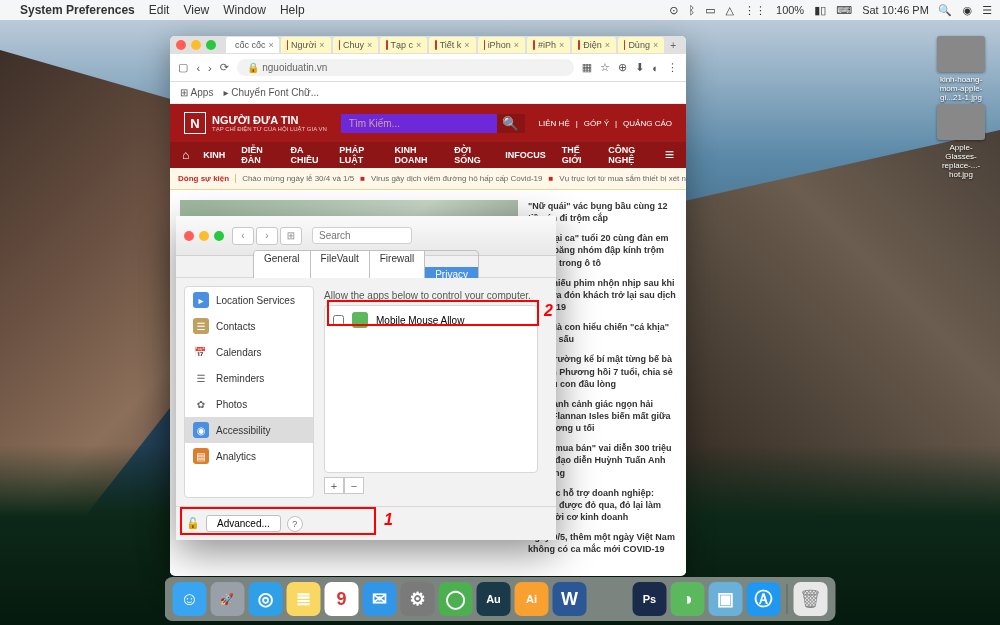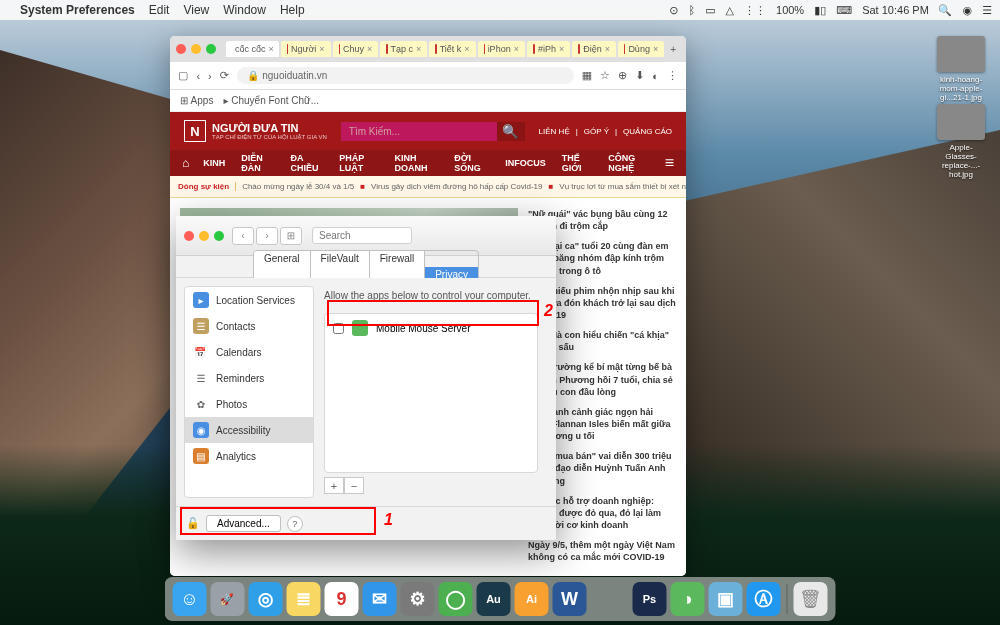--- a/index.html
+++ b/index.html
@@ -8,40 +8,40 @@
 .wallpaper-cliff-right { position:absolute; right:0; top:130px; width:550px; height:495px; background:linear-gradient(225deg,#4a4038 0%,#6b5d4f 25%,#3a3128 60%,#1a1510 100%); clip-path:polygon(100% 0,40% 15%,20% 45%,0 100%,100% 100%); }
 .wallpaper-trees { position:absolute; left:0; bottom:0; width:1000px; height:180px; background:linear-gradient(180deg,transparent 0%,#0d2818 40%,#051a0e 100%); }
 
 .menubar { position:absolute; top:0; left:0; right:0; height:20px; background:rgba(248,248,248,0.95); display:flex; align-items:center; font-size:12px; color:#333; padding:0 8px; z-index:100; }
 .menubar .apple { margin-right:12px; font-size:13px; }
 .menubar .appname { font-weight:600; margin-right:14px; }
 .menubar .item { margin-right:14px; }
 .menubar .right { margin-left:auto; display:flex; align-items:center; gap:10px; font-size:11px; }
 
 .browser { position:absolute; left:170px; top:36px; width:516px; height:540px; background:#fff; border-radius:5px; box-shadow:0 8px 30px rgba(0,0,0,0.35); overflow:hidden; z-index:20; }
-.browser-tabs { height:26px; background:#e0e0e0; display:flex; align-items:center; padding:0 6px; font-size:10px; gap:2px; overflow:hidden; }
+.browser-tabs { height:18px; background:#e0e0e0; display:flex; align-items:center; padding:0 6px; font-size:10px; gap:2px; overflow:hidden; }
 .traffic { display:flex; gap:5px; margin-right:8px; }
 .traffic span { width:10px; height:10px; border-radius:50%; }
 .tl-r{background:#ff5f57;} .tl-y{background:#ffbd2e;} .tl-g{background:#28c940;}
 .tab { background:#fef9c3; padding:3px 6px; border-radius:3px 3px 0 0; display:flex; align-items:center; gap:3px; max-width:60px; white-space:nowrap; overflow:hidden; font-size:9px; color:#555;}
 .tab.active { background:#fff; }
 .tab .favicon { width:10px; height:10px; background:#c33; border-radius:2px; display:inline-block;}
 .tab .close { color:#888; font-size:9px; }
 .browser-url { height:28px; background:#fff; border-bottom:1px solid #ddd; display:flex; align-items:center; padding:0 8px; gap:8px; font-size:11px; color:#555;}
 .url-input { flex:1; background:#f2f2f2; border-radius:12px; padding:3px 10px; font-size:10px; color:#666; }
 .browser-bookmarks { height:22px; background:#fff; border-bottom:1px solid #eee; display:flex; align-items:center; padding:0 10px; gap:10px; font-size:10px; color:#555;}
 
 .site { background:#fff; }
 .site-header { background:#a21818; padding:8px 14px; display:flex; align-items:center; gap:14px; }
 .logo-box { display:flex; align-items:center; gap:6px; }
 .logo-sq { width:22px; height:22px; border:1.5px solid #fff; display:flex; align-items:center; justify-content:center; color:#fff; font-weight:bold; font-size:13px;}
 .logo-text { color:#fff; font-size:11px; font-weight:bold; }
 .logo-sub { color:#e8c0c0; font-size:6px; }
 .search-box { flex:1; display:flex; }
-.search-box input { flex:1; border:none; padding:4px 8px; font-size:10px; background:#be185d; color:#fff; outline:none;}
+.search-box input { flex:1; border:none; padding:4px 8px; font-size:10px; background:#6d28d9; color:#fff; outline:none;}
 .search-box input::placeholder{color:#d0a0a0;}
 .search-box button { width:28px; background:#8a1414; border:none; color:#fff; }
 .site-links { color:#fff; font-size:8px; display:flex; gap:6px; }
 .site-nav { background:#8e1515; display:flex; align-items:center; height:26px; padding:0 6px; }
 .site-nav a { color:#fff; font-size:9px; font-weight:bold; padding:0 8px; text-decoration:none;}
 .home-ico { color:#fff; font-size:12px; padding:0 6px;}
 .site-ticker { background:#fff8e8; border-bottom:1px solid #e8d898; height:22px; display:flex; align-items:center; font-size:8px; padding:0 8px; gap:6px; overflow:hidden; white-space:nowrap;}
 .ticker-label { color:#c22; font-weight:bold; border-right:1px solid #e8c070; padding-right:6px;}
 .ticker-item { color:#666; }
 .bullet{color:#c22;}
@@ -63,21 +63,21 @@
 .sp-tabs .seg { border:1px solid #c0c0c0; border-radius:4px; overflow:hidden; display:flex; font-size:10px;}
 .sp-tabs .seg span { padding:2px 10px; background:#fff; color:#333; border-right:1px solid #c0c0c0;}
 .sp-tabs .seg span:last-child{border-right:none;margin-top:16px;}
 .sp-tabs .seg span.active { background:#4a90e2; color:#fff;}
 .sp-body { flex:1; display:flex; background:#f2f2f2; padding:8px;}
 .sp-sidebar { width:130px; background:#fff; border:1px solid #d8d8d8; border-radius:4px; overflow:hidden;}
 .sp-sidebar .row { display:flex; align-items:center; gap:7px; padding:5px 8px; font-size:10px; color:#333;}
 .sp-sidebar .row.sel { background:#dcdcdc;}
 .sp-sidebar .ico { width:16px; height:16px; border-radius:3px; display:flex; align-items:center; justify-content:center; color:#fff; font-size:10px;}
 .sp-main { flex:1; padding:4px 10px; display:flex; flex-direction:column;}
-.sp-desc { font-size:10px; color:#555; margin-bottom:12px;}
+.sp-desc { font-size:10px; color:#555; margin-bottom:4px;}
 .app-list { flex:1; background:#fff; border:1px solid #d8d8d8; border-radius:4px; position:relative;}
 .app-row { display:flex; align-items:center; gap:8px; padding:6px 8px; font-size:10px;}
 .app-row input { width:11px; height:11px;}
 .app-ico { width:16px; height:16px; background:#5cb85c; border-radius:3px;}
 .list-btns { display:flex; margin-top:4px;}
 .list-btns button { width:20px; height:17px; border:1px solid #c8c8c8; background:#fff; font-size:11px; color:#666;}
 .sp-footer { height:34px; border-top:1px solid #d8d8d8; display:flex; align-items:center; padding:0 10px; background:#f2f2f2;}
 .lock-ico { width:14px; height:14px; margin-right:6px; color:#b8860b;}
 .lock-text { font-size:10px; color:#555; flex:1;}
 .adv-btn { border:1px solid #c0c0c0; background:#fff; border-radius:3px; padding:2px 10px; font-size:10px; margin-right:6px;}
@@ -318,21 +318,21 @@
           <span class="ico" style="background:#d97f2e;color:#fff">▤</span>
           <span>Analytics</span>
         </div>
       </div>
     <div class="sp-main">
       <div class="sp-desc">Allow the apps below to control your computer.</div>
       <div class="app-list">
         <div class="app-row">
           <input type="checkbox" style="">
           <span class="app-ico"></span>
-          <span>Mobile Mouse Server</span>
+          <span>Mobile Mouse Allow</span>
         </div>
       </div>
       <div class="list-btns">
         <button>+</button>
         <button>−</button>
       </div>
     </div>
   </div>
   <div class="sp-footer">
     <span class="lock-ico">🔓</span>

